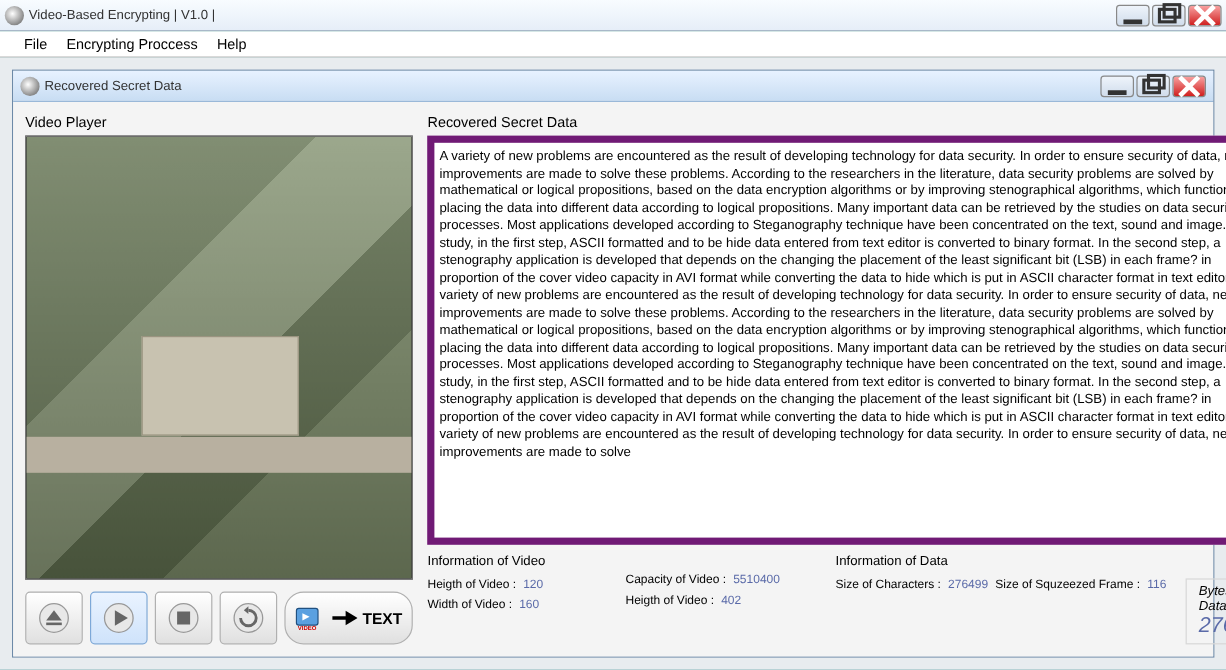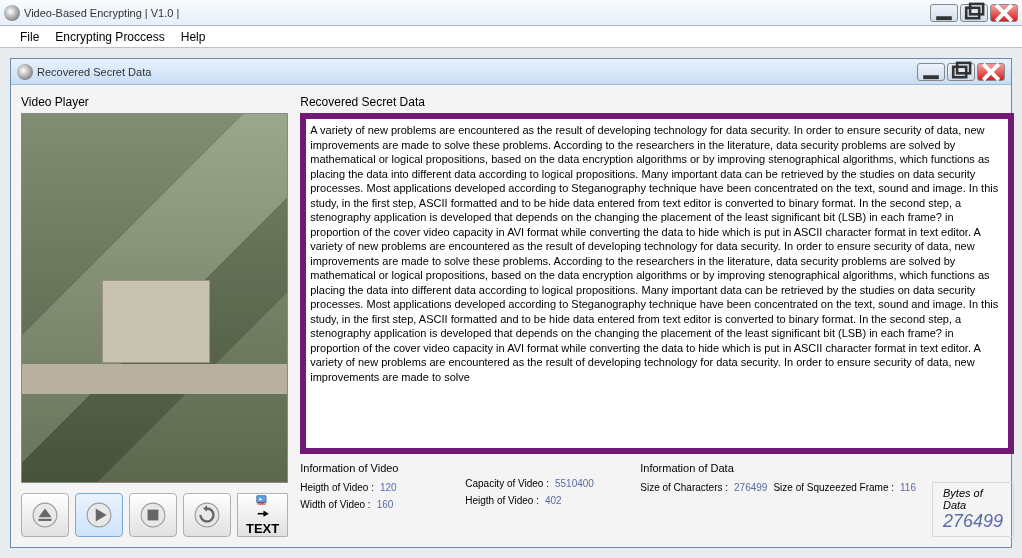--- a/index.html
+++ b/index.html
@@ -113,24 +113,24 @@
     border-radius: 4px;
     display: flex; align-items: center; justify-content: center;
     cursor: pointer;
   }
   .ctl-btn.active { background: linear-gradient(#eaf3ff, #cfe3fb); border-color:#7da8d8;}
   .ctl-btn svg { width: 26px; height: 26px; }
   .text-btn {
     height: 44px; padding: 0 8px;
     border: 1px solid #b0b0b0;
     background: linear-gradient(#fff, #e0e0e0);
-    border-radius: 1px;
+    border-radius: 16px;
     display: flex; align-items: center; gap: 4px;
     cursor: pointer;
-    font-weight: bold; font-size: 13px; flex-direction: column;
+    font-weight: bold; font-size: 13px;
   }
   .info-row {
     display: flex; gap: 20px; margin-top: 8px;
   }
   .info-panel { display: flex; flex-direction: column; gap: 6px; }
   .info-title { font-size: 11px; margin-bottom: 2px; }
   .info-line { display: flex; align-items: flex-start; gap: 6px; font-size: 10px;}
   .info-label { color: #000; white-space: nowrap;}
   .info-value { color: #5a6aa8; }
   .bytes-box {

